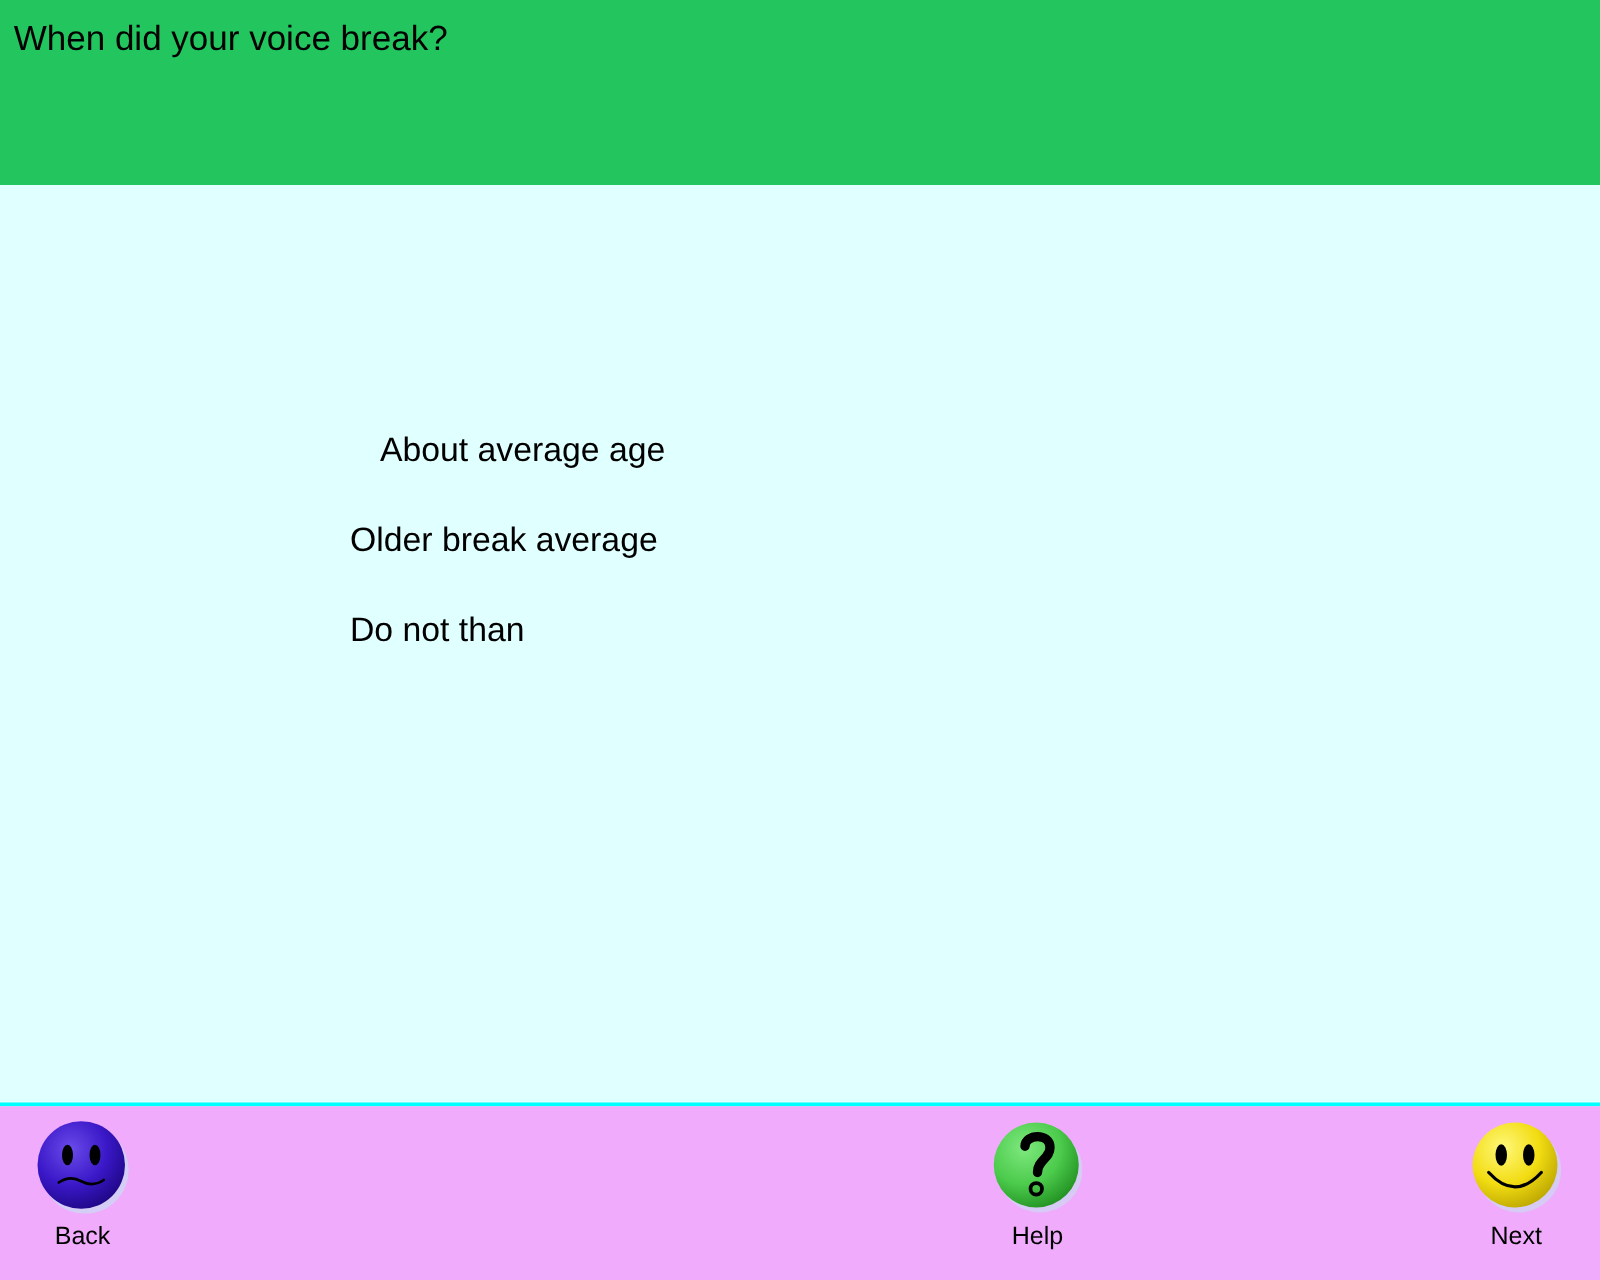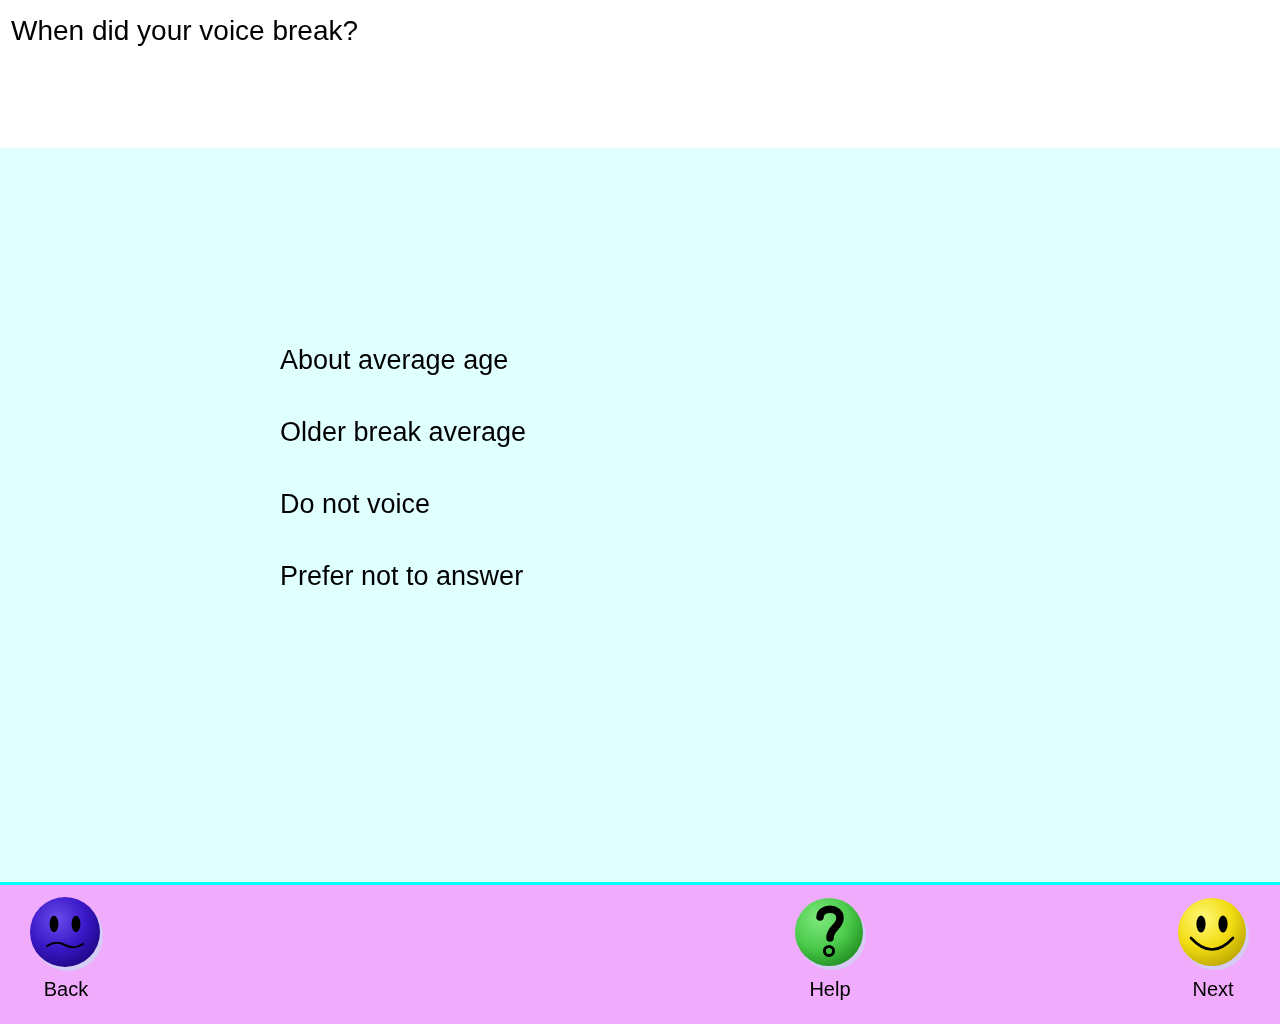--- a/index.html
+++ b/index.html
@@ -16,21 +16,21 @@
     position: relative;
   }
 
   
   #question-header {
     position: absolute;
     left: 0;
     top: 0;
     width: 1280px;
     height: 148px;
-    background: #ffffff;
+    background: #22c55e;
     box-sizing: border-box;
   }
   #question-text {
     position: absolute;
     left: 11px;
     top: 12px;
     font-size: 28px;
     line-height: 38px;
     color: #000000;
     white-space: pre-wrap;
@@ -107,35 +107,32 @@
 </head>
 <body>
 
 <div id="question-header">
   <div id="question-text">When did your voice break?</div>
 </div>
 
 <div id="options-list">
 
 
-  <div class="option-row" style="top:192px;">
+  <div class="option-row" style="top:192px;margin-left:24px;">
     <span class="option-label">About average age</span>
   </div>
 
   <div class="option-row" style="top:264px;">
     <span class="option-label">Older break average</span>
   </div>
 
   <div class="option-row" style="top:336px;">
-    <span class="option-label">Do not voice</span>
+    <span class="option-label">Do not than</span>
   </div>
 
-  <div class="option-row" style="top:408px;">
-    <span class="option-label">Prefer not to answer</span>
-  </div>
 
 </div>
 
 <div id="nav-separator"></div>
 
 <div id="nav-bar">
 
   <div class="nav-button" id="nav-back">
     <svg class="nav-icon" viewBox="0 0 78 78">
       <defs>

